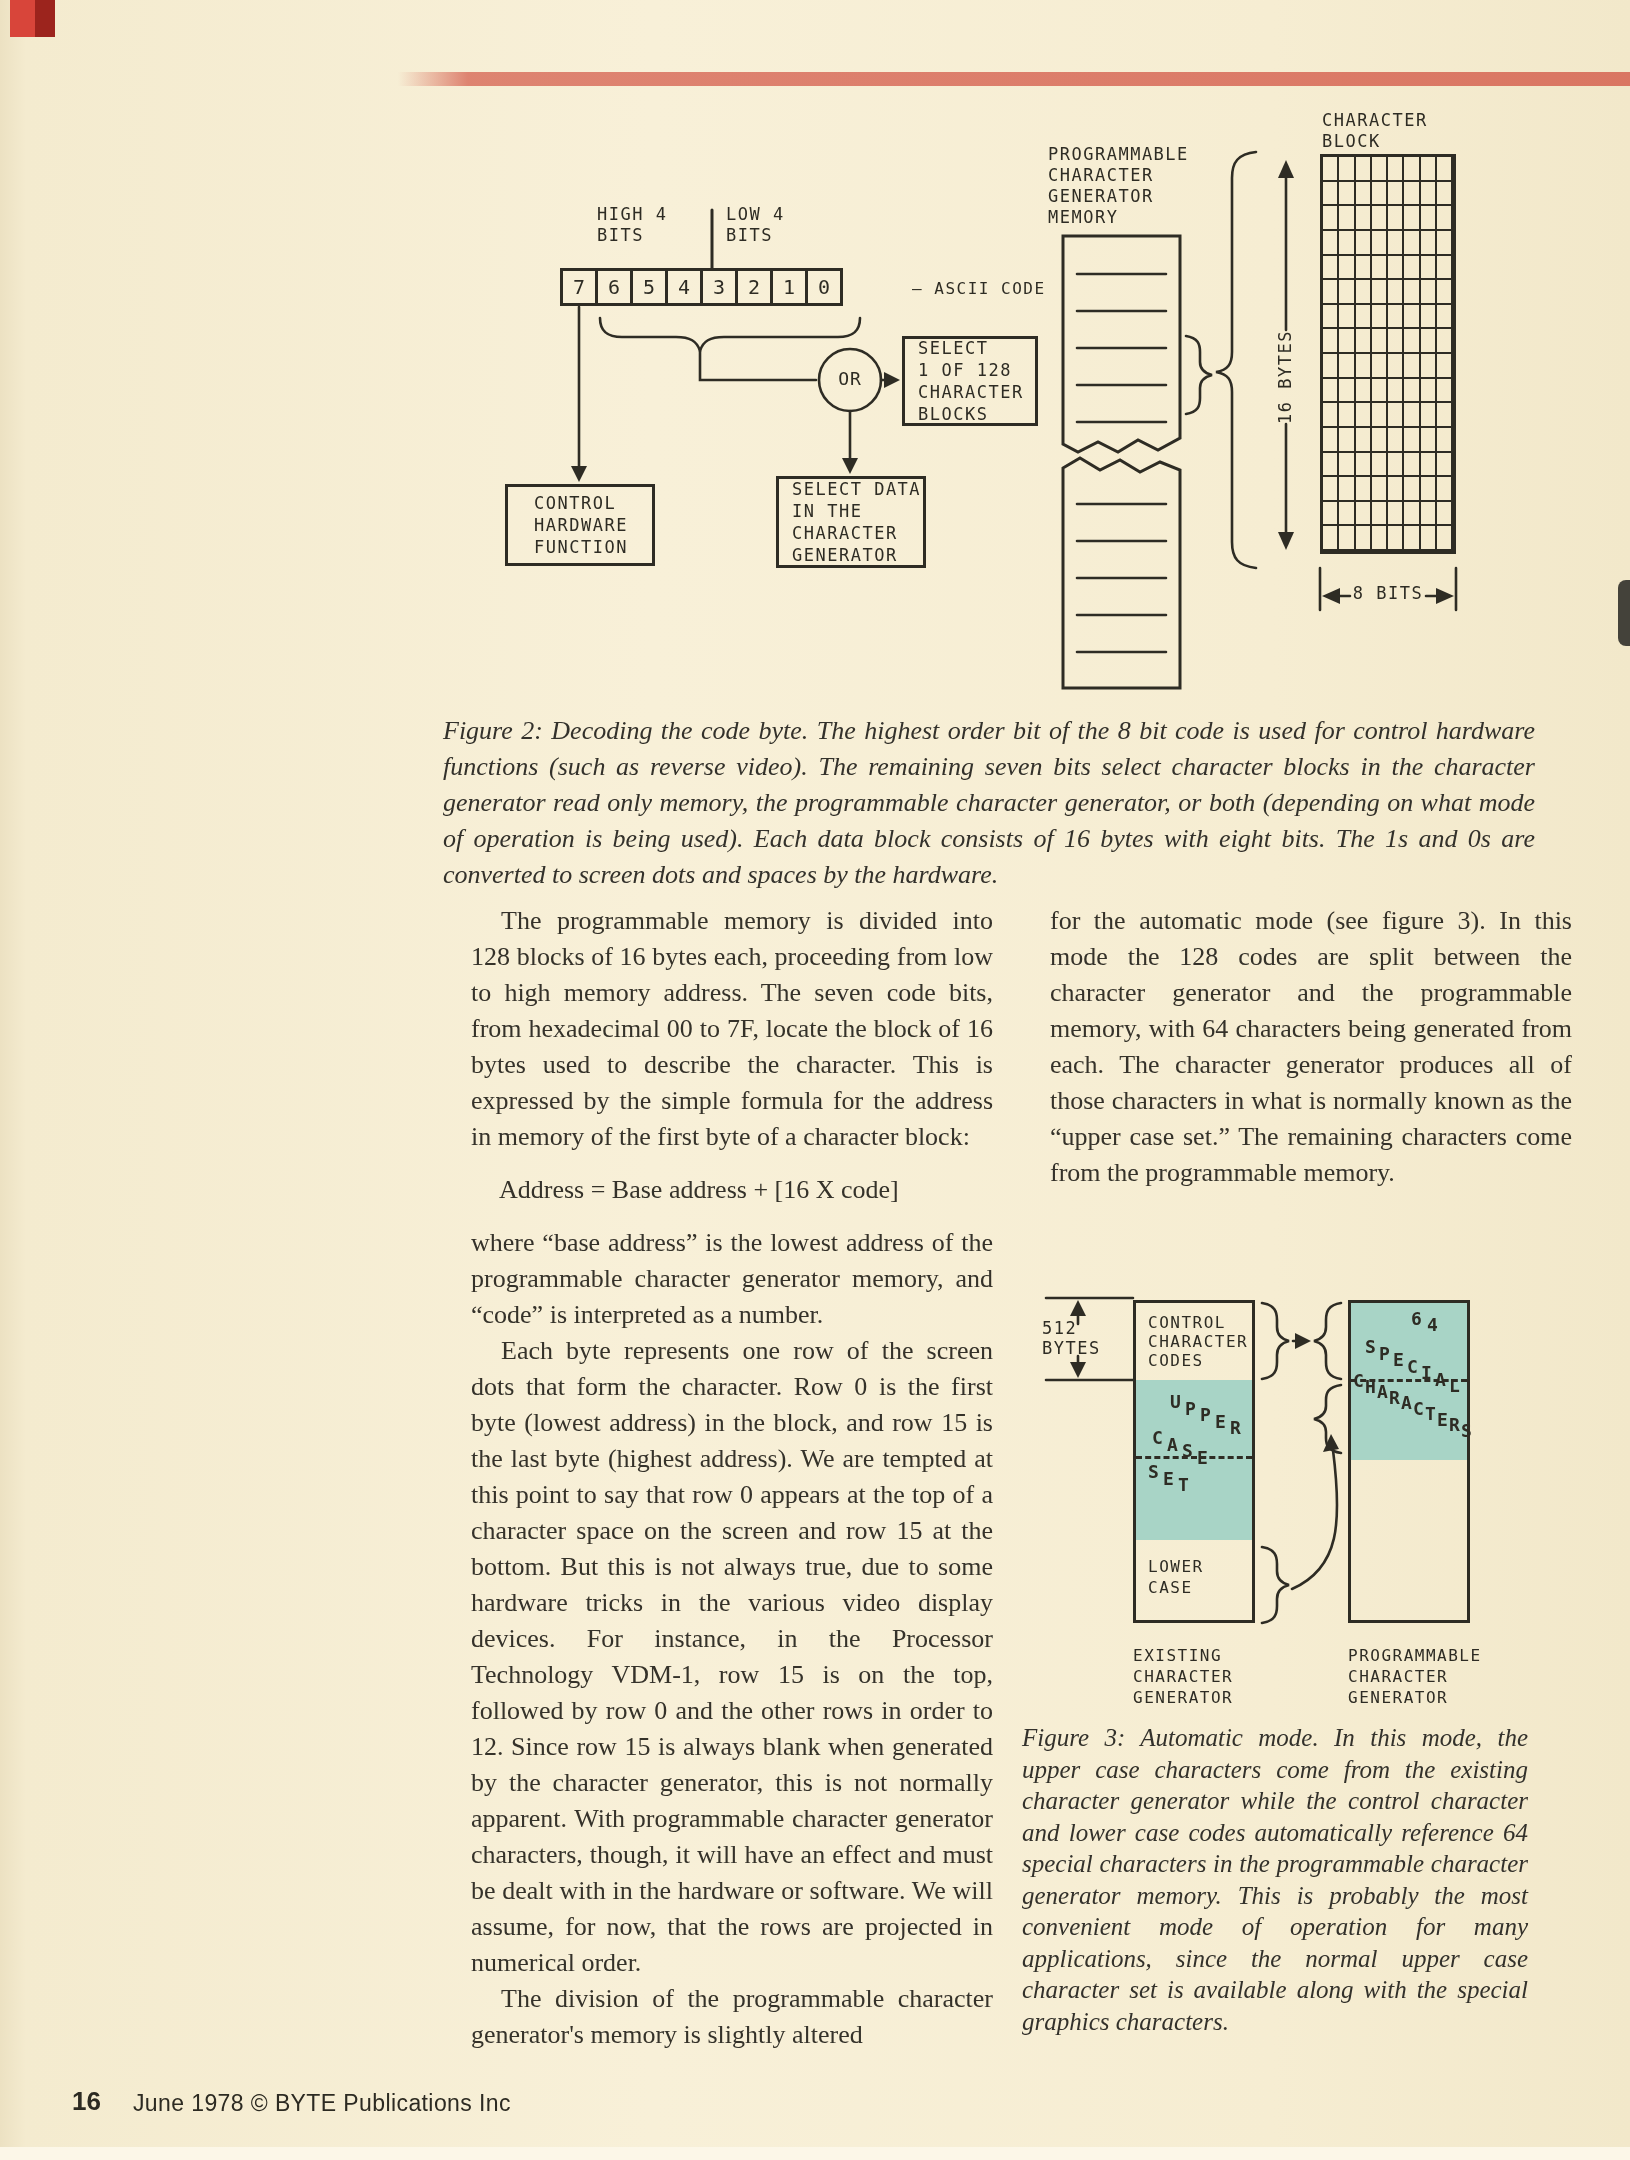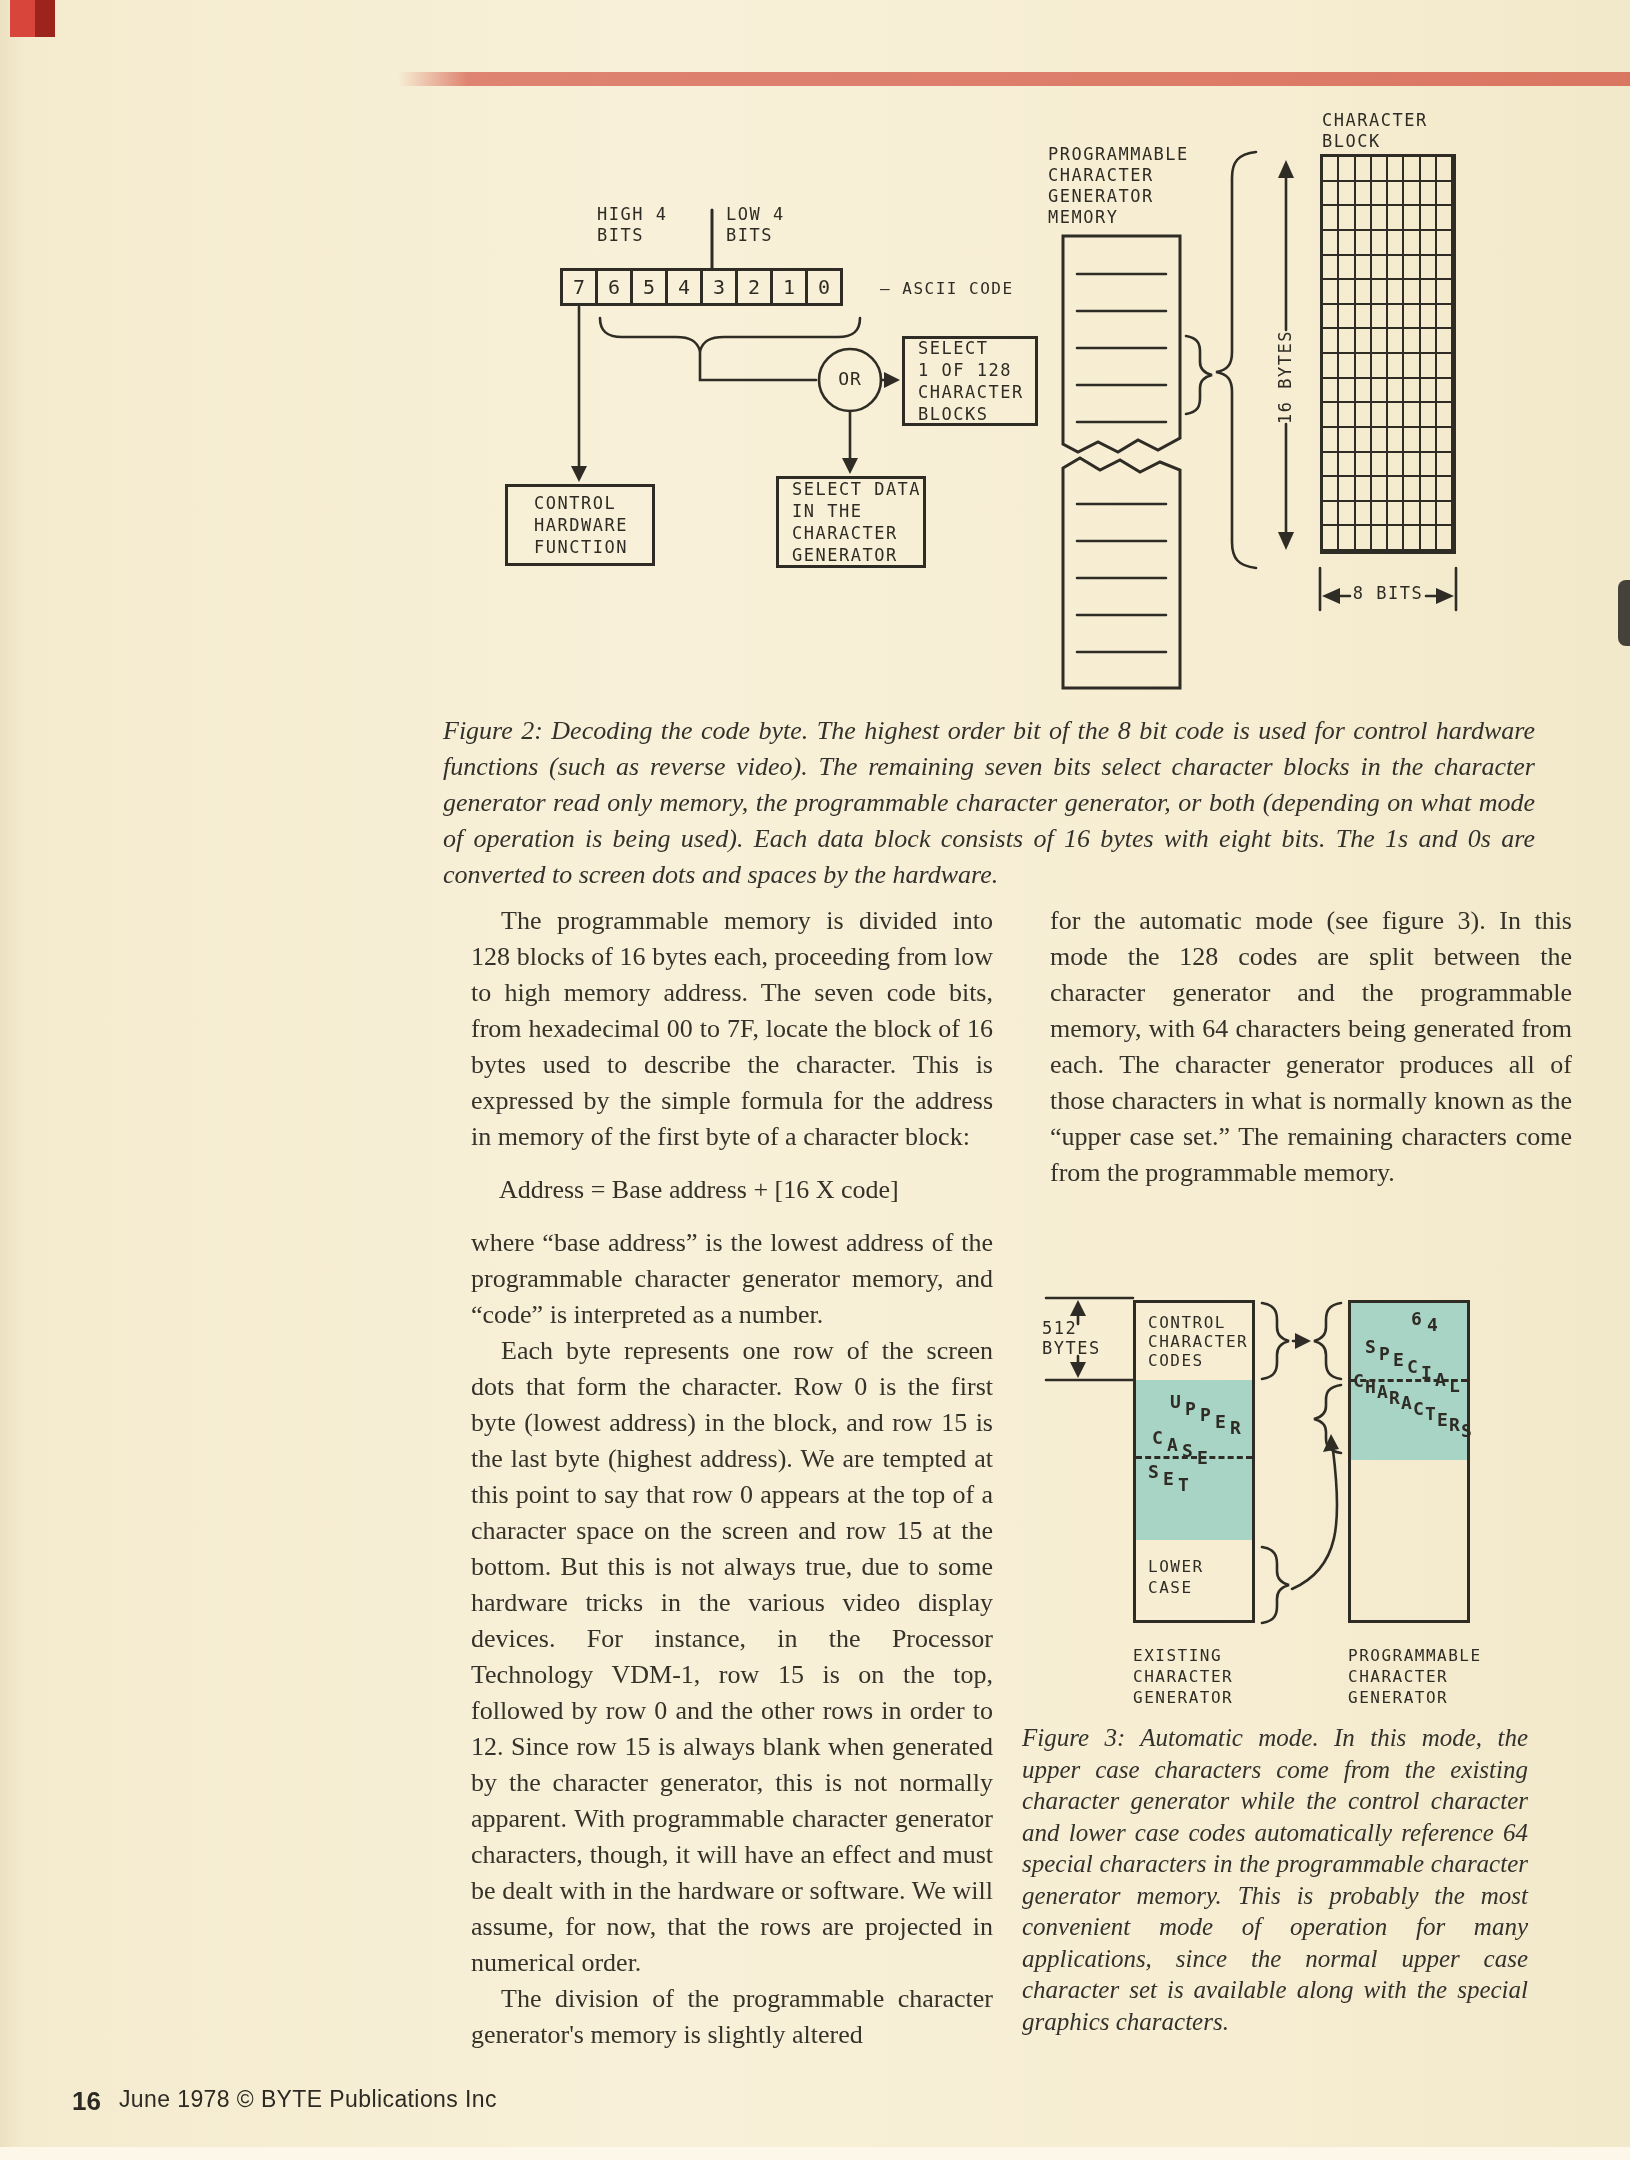--- a/index.html
+++ b/index.html
@@ -22,21 +22,21 @@
     background:linear-gradient(90deg, rgba(208,74,58,0) 0, rgba(208,74,58,.65) 70px, rgba(208,74,58,.72) 100%);}
   .edge-notch{position:absolute;right:0;top:580px;width:12px;height:66px;background:#44423a;border-radius:8px 0 0 8px;}
   .bottom-strip{position:absolute;left:0;bottom:0;width:100%;height:13px;background:#fcf7e8;}
 
   
   .dlabel{
     position:absolute;font-family:"DejaVu Sans Mono", monospace;
     font-size:17px;line-height:21px;letter-spacing:1.5px;color:var(--ink);
     white-space:pre-line;
   }
-  .dlabel.small{font-size:16px;}
+  .dlabel.small{font-size:16px;margin-left:32px;}
   .dbox{
     position:absolute;border:3px solid var(--ink);display:flex;align-items:center;box-sizing:border-box;
   }
   .dbox .bx{font-family:"DejaVu Sans Mono",monospace;font-size:17px;line-height:22px;
     letter-spacing:1.5px;color:var(--ink);white-space:pre-line;padding-left:13px;}
 
   
   #register{position:absolute;left:560px;top:268px;display:flex;}
   .bitcell{width:38px;height:38px;border:3px solid var(--ink);margin-left:-3px;box-sizing:border-box;
     display:flex;align-items:center;justify-content:center;
@@ -75,21 +75,21 @@
   .stack{position:absolute;width:122px;border:3px solid var(--ink);box-sizing:border-box;}
   .sec{position:relative;box-sizing:border-box;}
   .sec.teal{background:var(--teal);}
   .dash-line{position:absolute;left:0;right:0;border-top:3px dashed var(--ink);}
   .steps-layer{position:absolute;inset:0;overflow:visible;}
   .step{position:absolute;font-family:"DejaVu Sans Mono",monospace;font-size:18px;color:var(--ink);
     font-weight:bold;line-height:19px;}
   #ls-top-label{display:flex;align-items:center;height:100%;}
 
   
-  #footer{position:absolute;left:72px;top:2086px;display:flex;align-items:flex-start;gap:18px;
+  #footer{position:absolute;left:72px;top:2086px;display:flex;align-items:flex-end;gap:32px;
     font-family:"Liberation Sans",sans-serif;color:#2c2a22;}
   #page-num{font-size:26px;font-weight:bold;}
   #credit{font-size:23px;letter-spacing:.4px;}
 
   svg.overlay{position:absolute;left:0;top:0;pointer-events:none;}
   svg .ln{stroke:var(--ink);stroke-width:2.6;fill:none;stroke-linecap:round;}
   svg .thick{stroke-width:3;}
   svg .hd{fill:var(--ink);stroke:none;}
 </style>
 </head>

